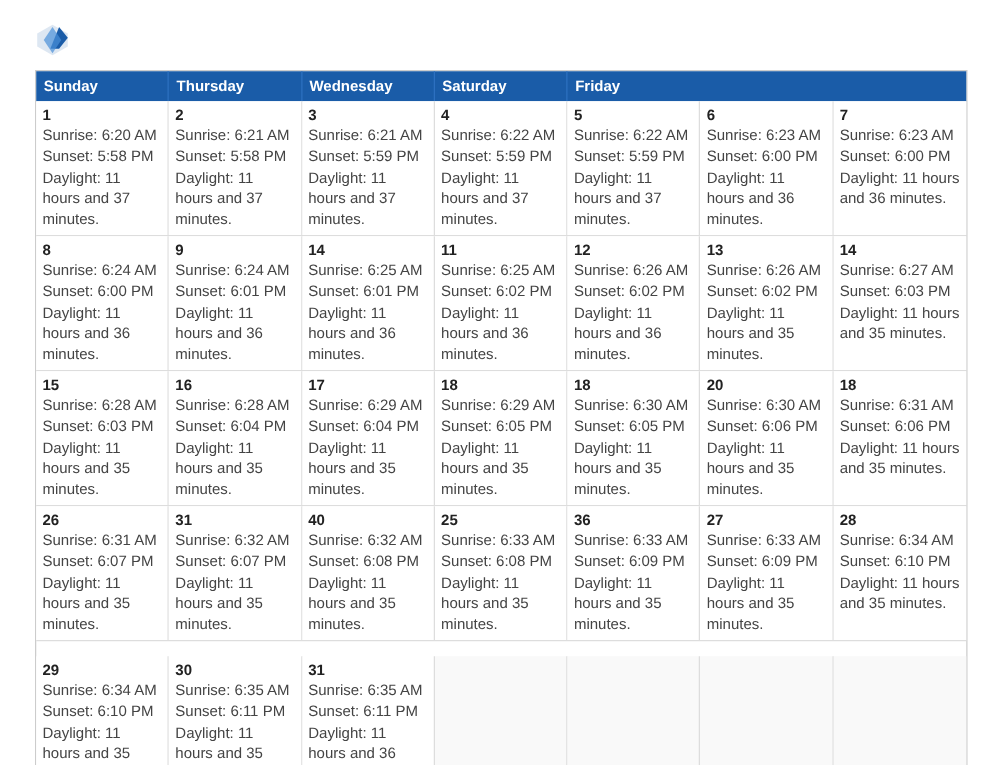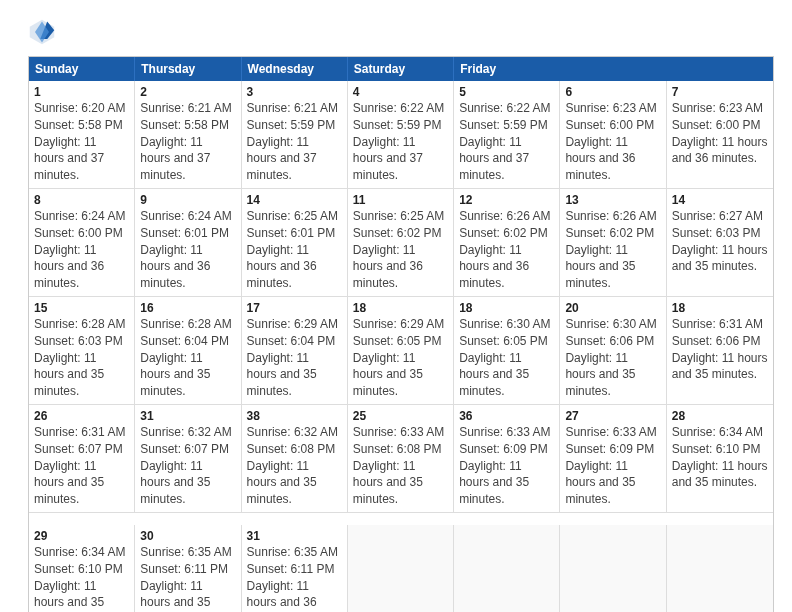--- a/index.html
+++ b/index.html
@@ -186,21 +186,21 @@
           <div class="cal-cell"><span class="day-num">20</span>
 <span class="sun-info">Sunrise: 6:30 AM<br>Sunset: 6:06 PM<br>Daylight: 11 hours and 35 minutes.</span></div>
           <div class="cal-cell"><span class="day-num">18</span>
 <span class="sun-info">Sunrise: 6:31 AM<br>Sunset: 6:06 PM<br>Daylight: 11 hours and 35 minutes.</span></div>
         </div>
         <div class="cal-row">
           <div class="cal-cell"><span class="day-num">26</span>
 <span class="sun-info">Sunrise: 6:31 AM<br>Sunset: 6:07 PM<br>Daylight: 11 hours and 35 minutes.</span></div>
           <div class="cal-cell"><span class="day-num">31</span>
 <span class="sun-info">Sunrise: 6:32 AM<br>Sunset: 6:07 PM<br>Daylight: 11 hours and 35 minutes.</span></div>
-          <div class="cal-cell"><span class="day-num">38</span>
+          <div class="cal-cell"><span class="day-num">40</span>
 <span class="sun-info">Sunrise: 6:32 AM<br>Sunset: 6:08 PM<br>Daylight: 11 hours and 35 minutes.</span></div>
           <div class="cal-cell"><span class="day-num">25</span>
 <span class="sun-info">Sunrise: 6:33 AM<br>Sunset: 6:08 PM<br>Daylight: 11 hours and 35 minutes.</span></div>
           <div class="cal-cell"><span class="day-num">36</span>
 <span class="sun-info">Sunrise: 6:33 AM<br>Sunset: 6:09 PM<br>Daylight: 11 hours and 35 minutes.</span></div>
           <div class="cal-cell"><span class="day-num">27</span>
 <span class="sun-info">Sunrise: 6:33 AM<br>Sunset: 6:09 PM<br>Daylight: 11 hours and 35 minutes.</span></div>
           <div class="cal-cell"><span class="day-num">28</span>
 <span class="sun-info">Sunrise: 6:34 AM<br>Sunset: 6:10 PM<br>Daylight: 11 hours and 35 minutes.</span></div>
         </div>

